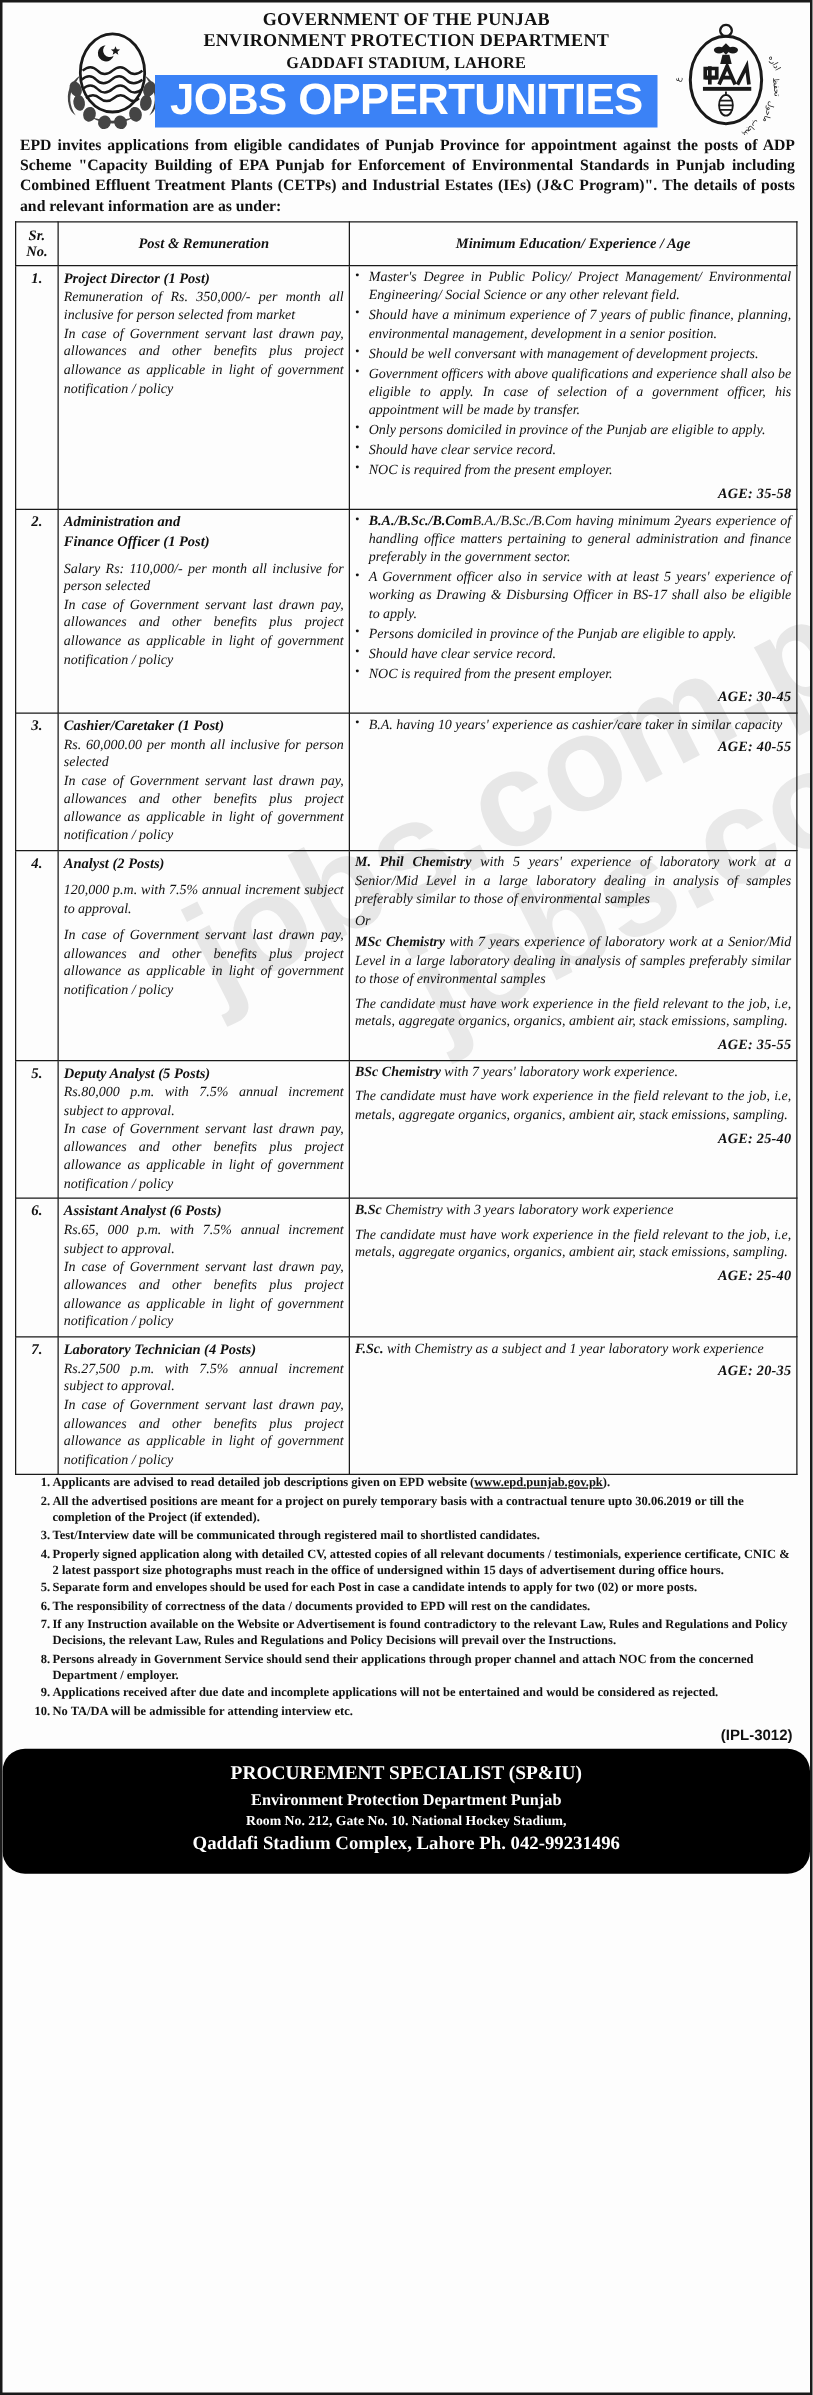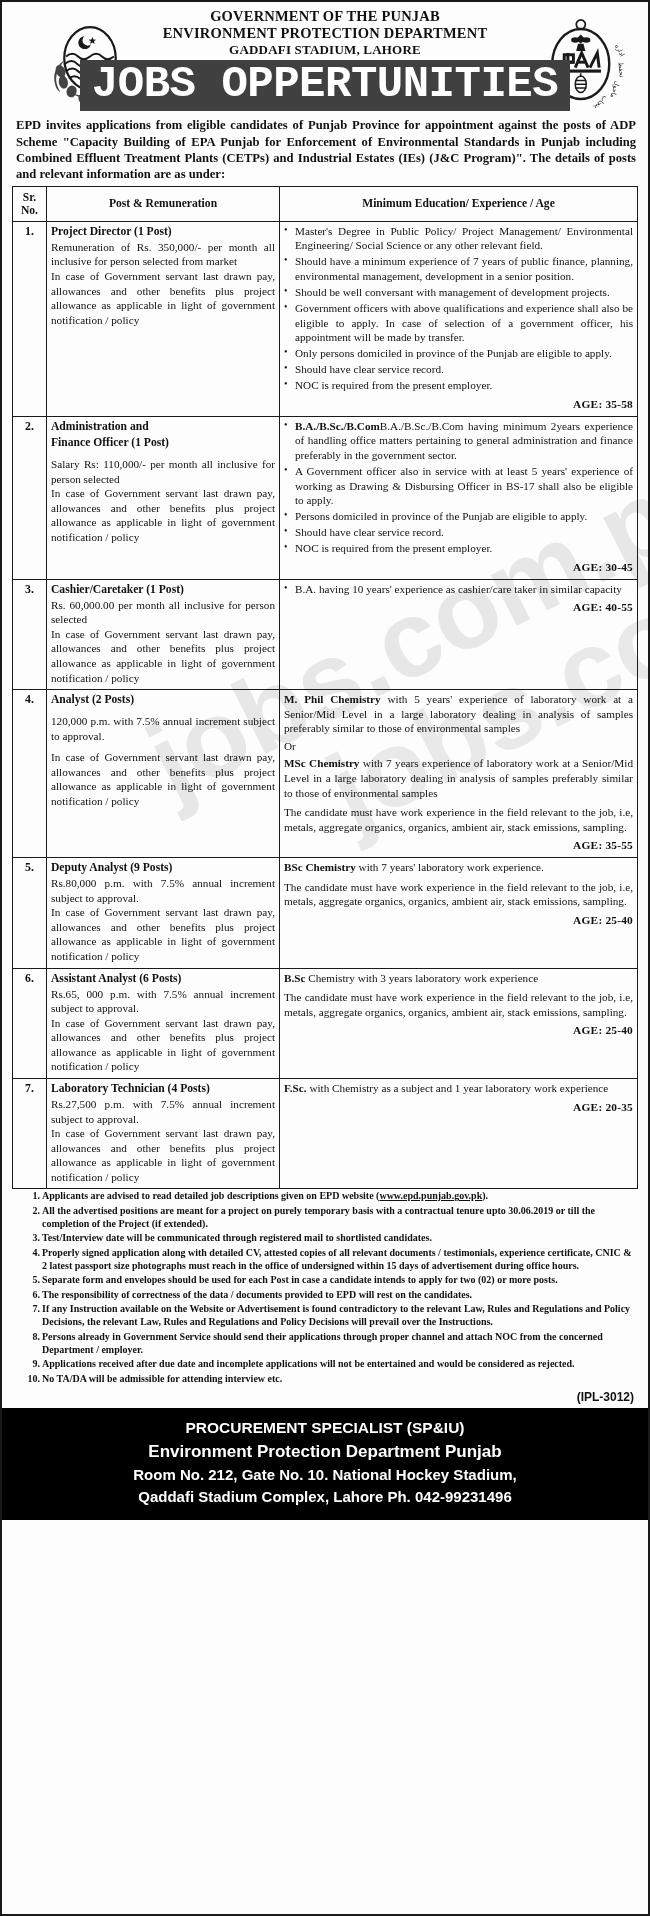--- a/index.html
+++ b/index.html
@@ -46,25 +46,25 @@
     right: 18px; top: 16px;
     width: 104px; height: 92px;
   }
 
   .jobs-banner-wrap {
     display: flex;
     justify-content: center;
     margin-top: 2px;
   }
   .jobs-banner {
-    background: #404040;
+    background: #3b82f6;
     color: #fff;
-    font-family: Liberation Mono, monospace;
-    font-weight: bold;
-    font-size: 44px;
+    font-family: Liberation Sans, sans-serif;
+    font-weight: bold;
+    font-size: 35px;
     letter-spacing: -0.5px;
     padding: 2px 12px 5px 12px;
     line-height: 1.02;
     white-space: nowrap;
     position: relative;
     z-index: 3;
   }
 
   .intro {
     padding: 4px 12px 2px 14px;
@@ -75,20 +75,21 @@
     font-weight: 600;
   }
 
   
   .tbl-wrap { padding: 2px 10px 0 10px; }
   table.jobs {
     width: 100%;
     border-collapse: collapse;
     border: 1.6px solid #1a1a1a;
     table-layout: fixed;
+    font-style: italic;
   }
   table.jobs th, table.jobs td {
     border: 1.1px solid #1a1a1a;
     vertical-align: top;
     padding: 2px 4px 4px 4px;
   }
   col.c-sr { width: 34px; }
   col.c-post { width: 233px; }
   col.c-req { width: auto; }
 
@@ -186,28 +187,29 @@
     font-family: "Liberation Sans", sans-serif;
     font-weight: bold;
     font-size: 12px;
   }
 
   
   .footer {
     background: #000;
     color: #fff;
     text-align: center;
-    font-family: Liberation Sans, sans-serif;
+    font-family: Liberation Serif, serif;
     font-weight: bold;
     padding: 9px 6px 12px 6px;
     line-height: 1.45;
+    border-radius: 18px;
   }
   .foot-l1 { font-size: 15.5px; }
-  .foot-l2 { font-size: 17px; }
-  .foot-l3 { font-size: 15px; }
+  .foot-l2 { font-size: 13px; }
+  .foot-l3 { font-size: 11px; }
   .foot-l4 { font-size: 15px; }
 
   
   .watermark {
     position: absolute;
     left: 120px;
     top: 560px;
     font-family: "Liberation Sans", sans-serif;
     font-size: 108px;
     font-weight: bold;
@@ -405,21 +407,21 @@
           <p class="req-p sub-or">Or</p>
           <p class="req-p"><span class="bold">MSc Chemistry</span><span> with 7 years experience of laboratory work at a Senior/Mid Level in a large laboratory dealing in analysis of samples preferably similar to those of environmental samples</span></p>
           <p class="req-p sp">The candidate must have work experience in the field relevant to the job, i.e, metals, aggregate organics, organics, ambient air, stack emissions, sampling.</p>
           <div class="age">AGE: 35-55</div>
         </td>
       </tr>
 
       <tr>
         <td class="sr">5.</td>
         <td class="post">
-          <span class="post-title">Deputy Analyst (9 Posts)</span>
+          <span class="post-title">Deputy Analyst (5 Posts)</span>
           <p class="post-p">Rs.80,000 p.m. with 7.5% annual increment subject to approval.</p>
           <p class="post-p">In case of Government servant last drawn pay, allowances and other benefits plus project allowance as applicable in light of government notification / policy</p>
         </td>
         <td class="req">
           <p class="req-p"><span class="bold">BSc Chemistry</span><span> with 7 years' laboratory work experience.</span></p>
           <p class="req-p sp">The candidate must have work experience in the field relevant to the job, i.e, metals, aggregate organics, organics, ambient air, stack emissions, sampling.</p>
           <div class="age">AGE: 25-40</div>
         </td>
       </tr>
 

